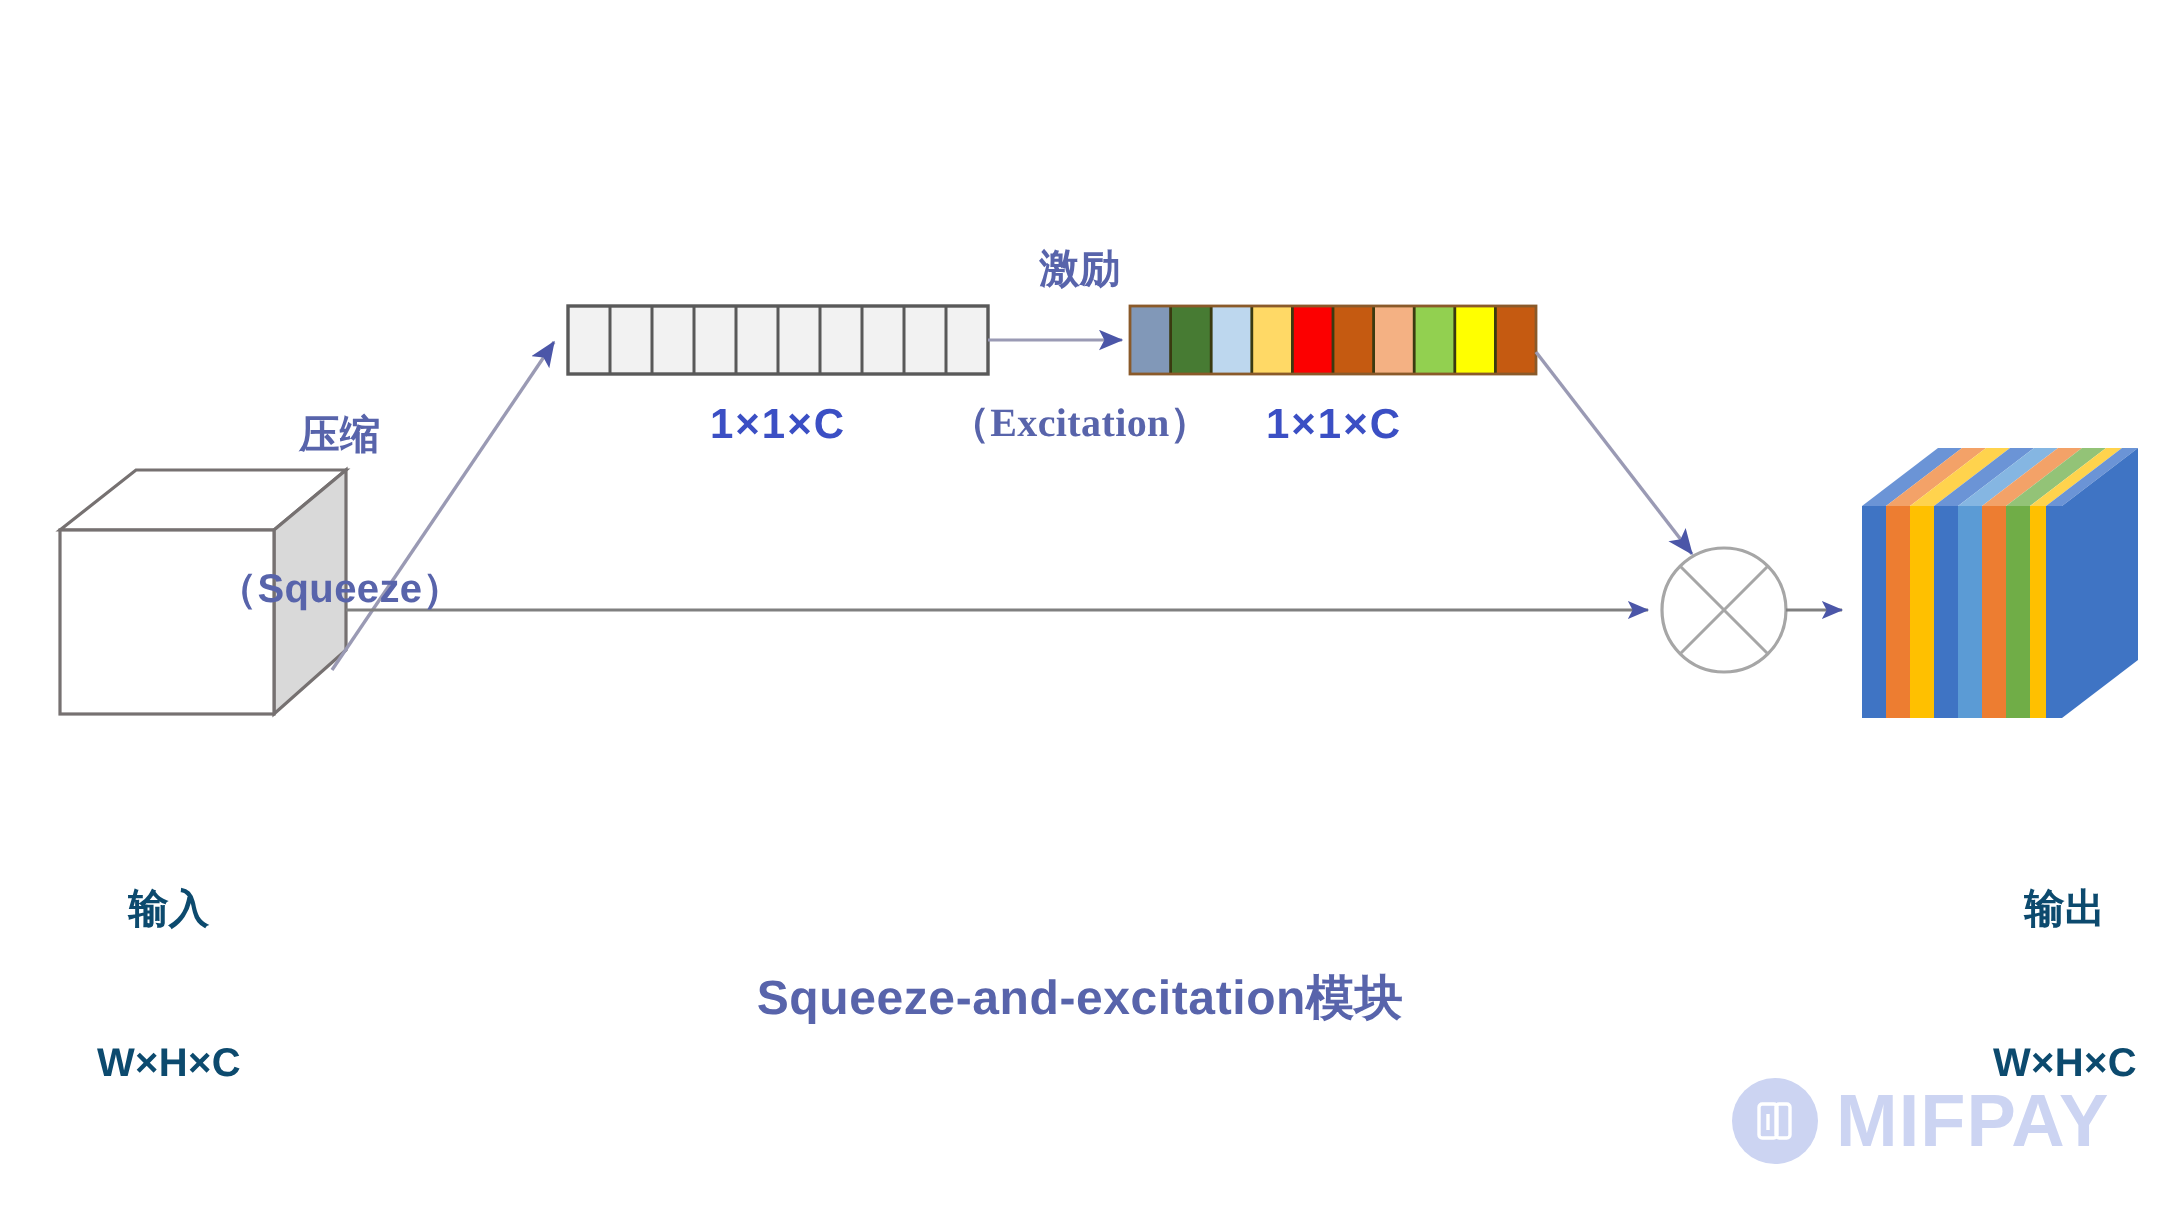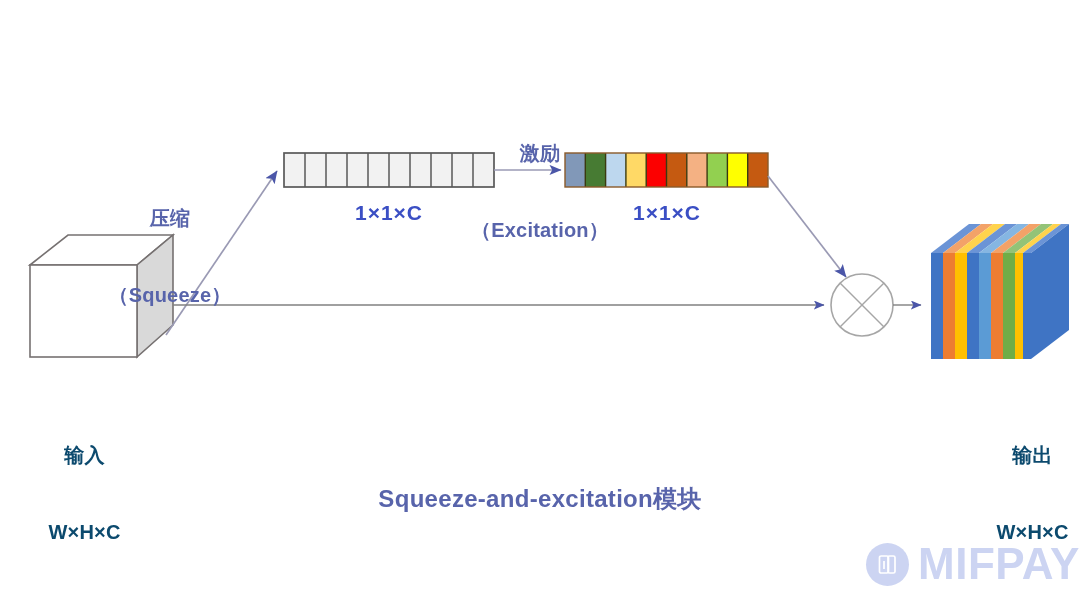--- a/index.html
+++ b/index.html
@@ -72,21 +72,21 @@
   #wm-logo {
     width: 43px;
     height: 43px;
     border-radius: 50%;
     background: #ccd4f2;
     display: flex;
     align-items: center;
     justify-content: center;
   }
   #wm-text {
-    font-size: 44px;
+    font-size: 37px;
     font-weight: bold;
     color: #ccd4f2;
     letter-spacing: 0.5px;
   }
 </style>
 </head>
 <body>
 
 <div id="stage">
 
@@ -188,21 +188,21 @@
       <rect x="1015" y="253" width="8" height="106" fill="#ffc000"></rect>
       <rect x="1023" y="253" width="8" height="106" fill="#3f74c4"></rect>
     </g>
   </svg>
 
   <div class="lbl lbl-step" style="left:70px; top:155px; width:200px;">
     <div>压缩</div>
     <div>（Squeeze）</div>
   </div>
 
-  <div class="lbl lbl-step" style="left:440px; top:90px; width:200px;">
+  <div class="lbl lbl-step" style="left:440px; top:72px; width:200px;font-family:Liberation Serif, serif;">
     <div>激励</div>
     <div>（Excitation）</div>
   </div>
 
   <div class="lbl lbl-dim" style="left:289px; top:200px; width:200px;">1×1×C</div>
 
   <div class="lbl lbl-dim" style="left:567px; top:200px; width:200px;">1×1×C</div>
 
   <div class="lbl lbl-io" style="left:2px; top:392px; width:165px;">
     <div>输入</div>

